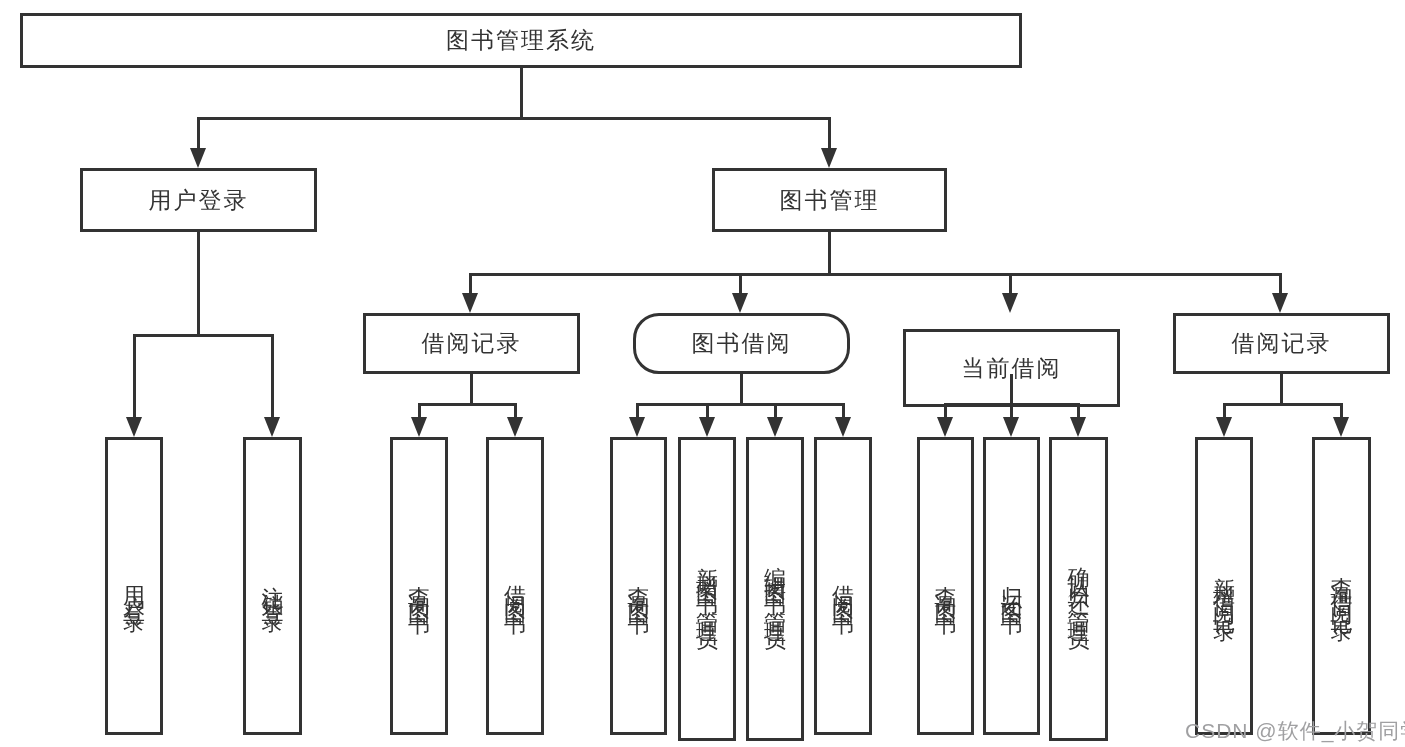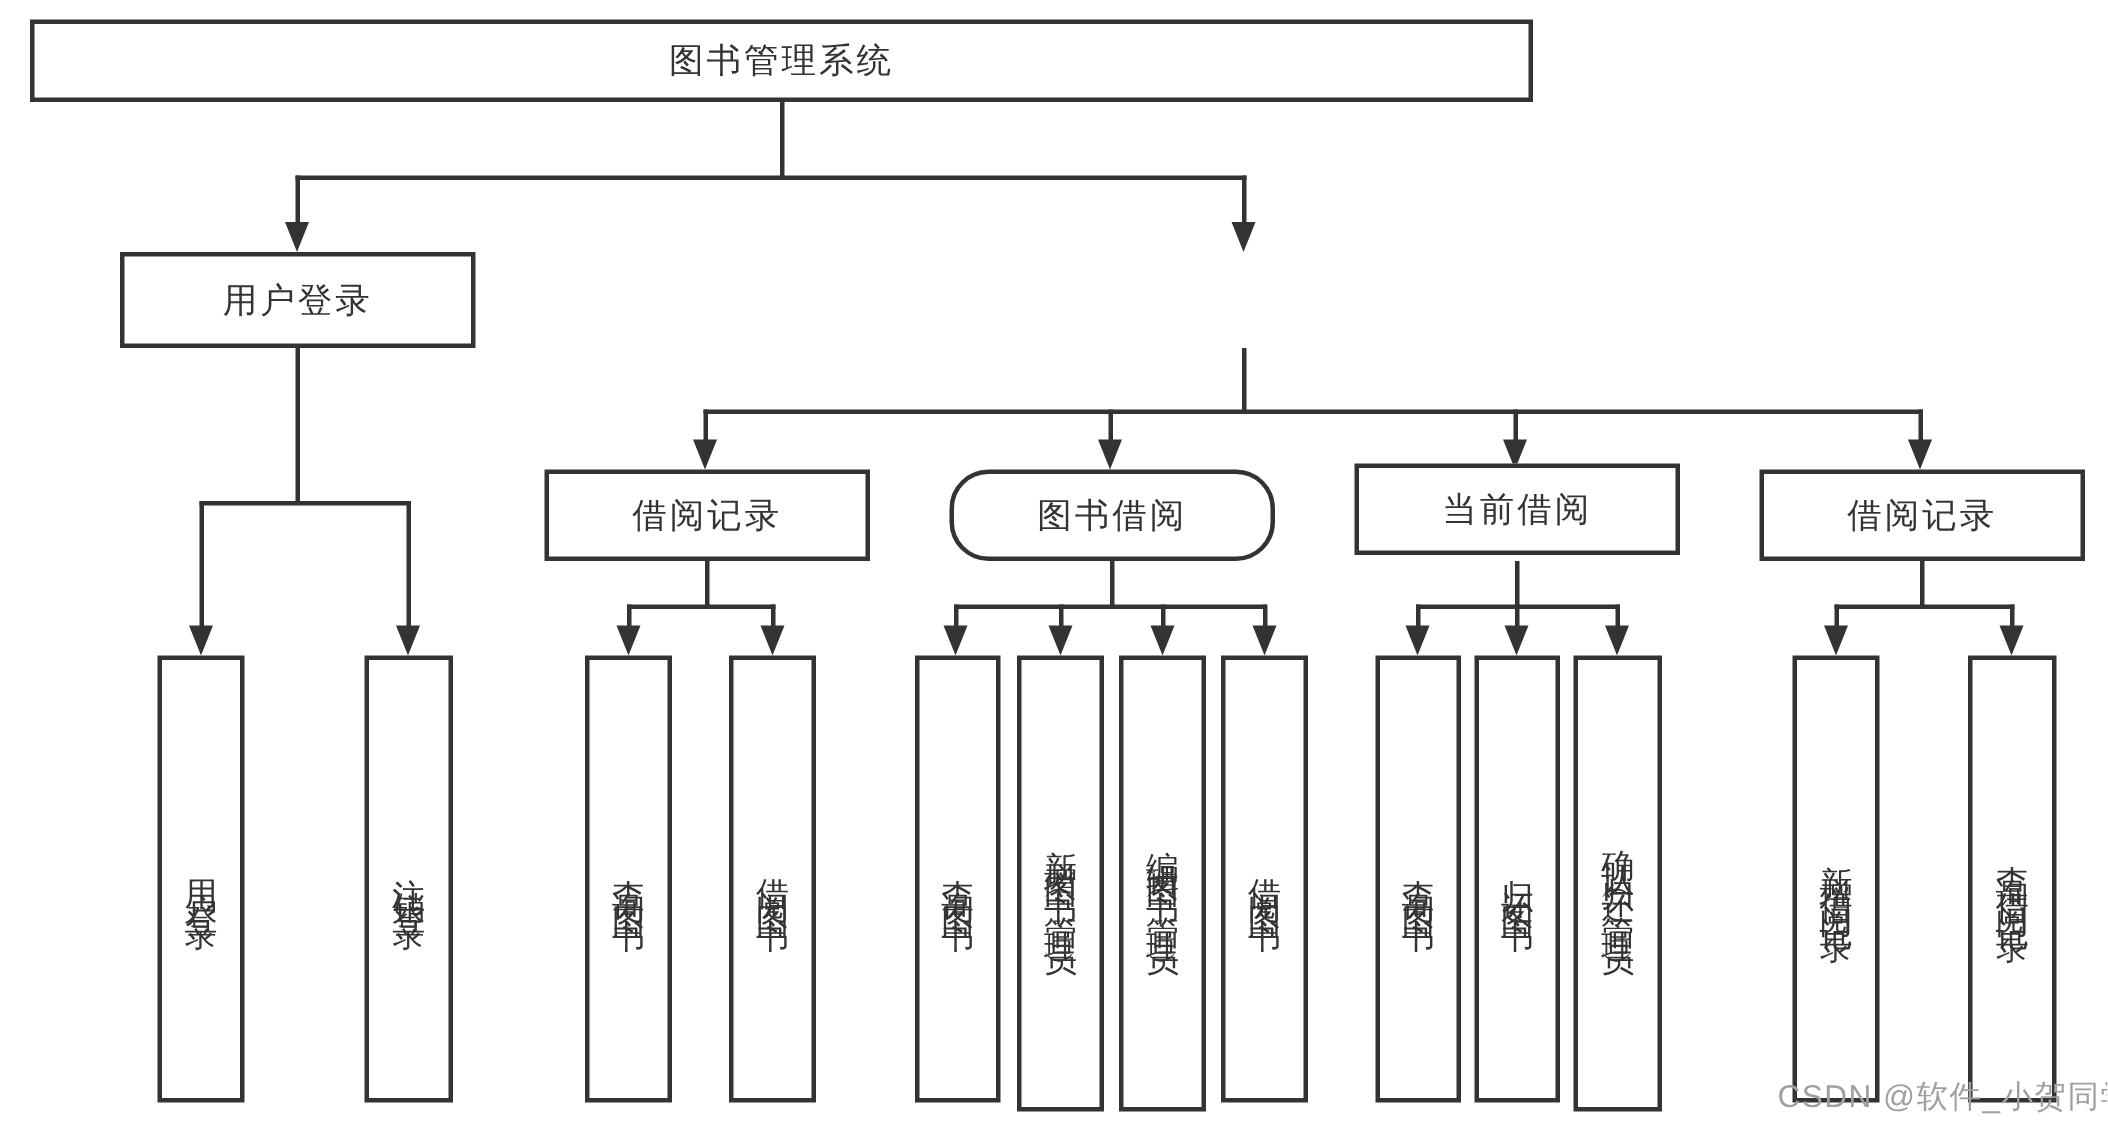--- a/index.html
+++ b/index.html
@@ -66,20 +66,21 @@
   <div class="box" style="left:20px;top:13px;width:1002px;height:55px;">图书管理系统</div>
 
   <div class="vline" style="left:520px;top:68px;height:52px;"></div>
   <div class="hline" style="left:197px;top:117px;width:634px;"></div>
   <div class="vline" style="left:197px;top:117px;height:33px;"></div>
   <div class="arrow" style="left:190px;top:148px;"></div>
   <div class="vline" style="left:828px;top:117px;height:33px;"></div>
   <div class="arrow" style="left:821px;top:148px;"></div>
 
   <div class="box" style="left:80px;top:168px;width:237px;height:64px;">用户登录</div>
+  <div class="box" style="left:712px;top:168px;width:235px;height:64px;">图书管理</div>
 
   <div class="vline" style="left:197px;top:232px;height:104px;"></div>
   <div class="hline" style="left:133px;top:334px;width:140px;"></div>
   <div class="vline" style="left:133px;top:334px;height:85px;"></div>
   <div class="arrow" style="left:126px;top:417px;"></div>
   <div class="vline" style="left:271px;top:334px;height:85px;"></div>
   <div class="arrow" style="left:264px;top:417px;"></div>
 
   <div class="vline" style="left:828px;top:232px;height:43px;"></div>
   <div class="hline" style="left:469px;top:273px;width:813px;"></div>
@@ -87,21 +88,21 @@
   <div class="arrow" style="left:462px;top:293px;"></div>
   <div class="vline" style="left:739px;top:273px;height:22px;"></div>
   <div class="arrow" style="left:732px;top:293px;"></div>
   <div class="vline" style="left:1009px;top:273px;height:22px;"></div>
   <div class="arrow" style="left:1002px;top:293px;"></div>
   <div class="vline" style="left:1279px;top:273px;height:22px;"></div>
   <div class="arrow" style="left:1272px;top:293px;"></div>
 
   <div class="box" style="left:363px;top:313px;width:217px;height:61px;">借阅记录</div>
   <div class="box" style="left:633px;top:313px;width:217px;height:61px;border-radius:26px;">图书借阅</div>
-  <div class="box" style="left:903px;top:309px;width:217px;height:61px;">当前借阅</div>
+  <div class="box" style="left:903px;top:329px;width:217px;height:78px;">当前借阅</div>
   <div class="box" style="left:1173px;top:313px;width:217px;height:61px;">借阅记录</div>
 
   <div class="vline" style="left:470px;top:374px;height:31px;"></div>
   <div class="hline" style="left:418px;top:403px;width:99px;"></div>
   <div class="vline" style="left:418px;top:403px;height:16px;"></div>
   <div class="arrow" style="left:411px;top:417px;"></div>
   <div class="vline" style="left:514px;top:403px;height:16px;"></div>
   <div class="arrow" style="left:507px;top:417px;"></div>
 
   <div class="vline" style="left:740px;top:374px;height:31px;"></div>

